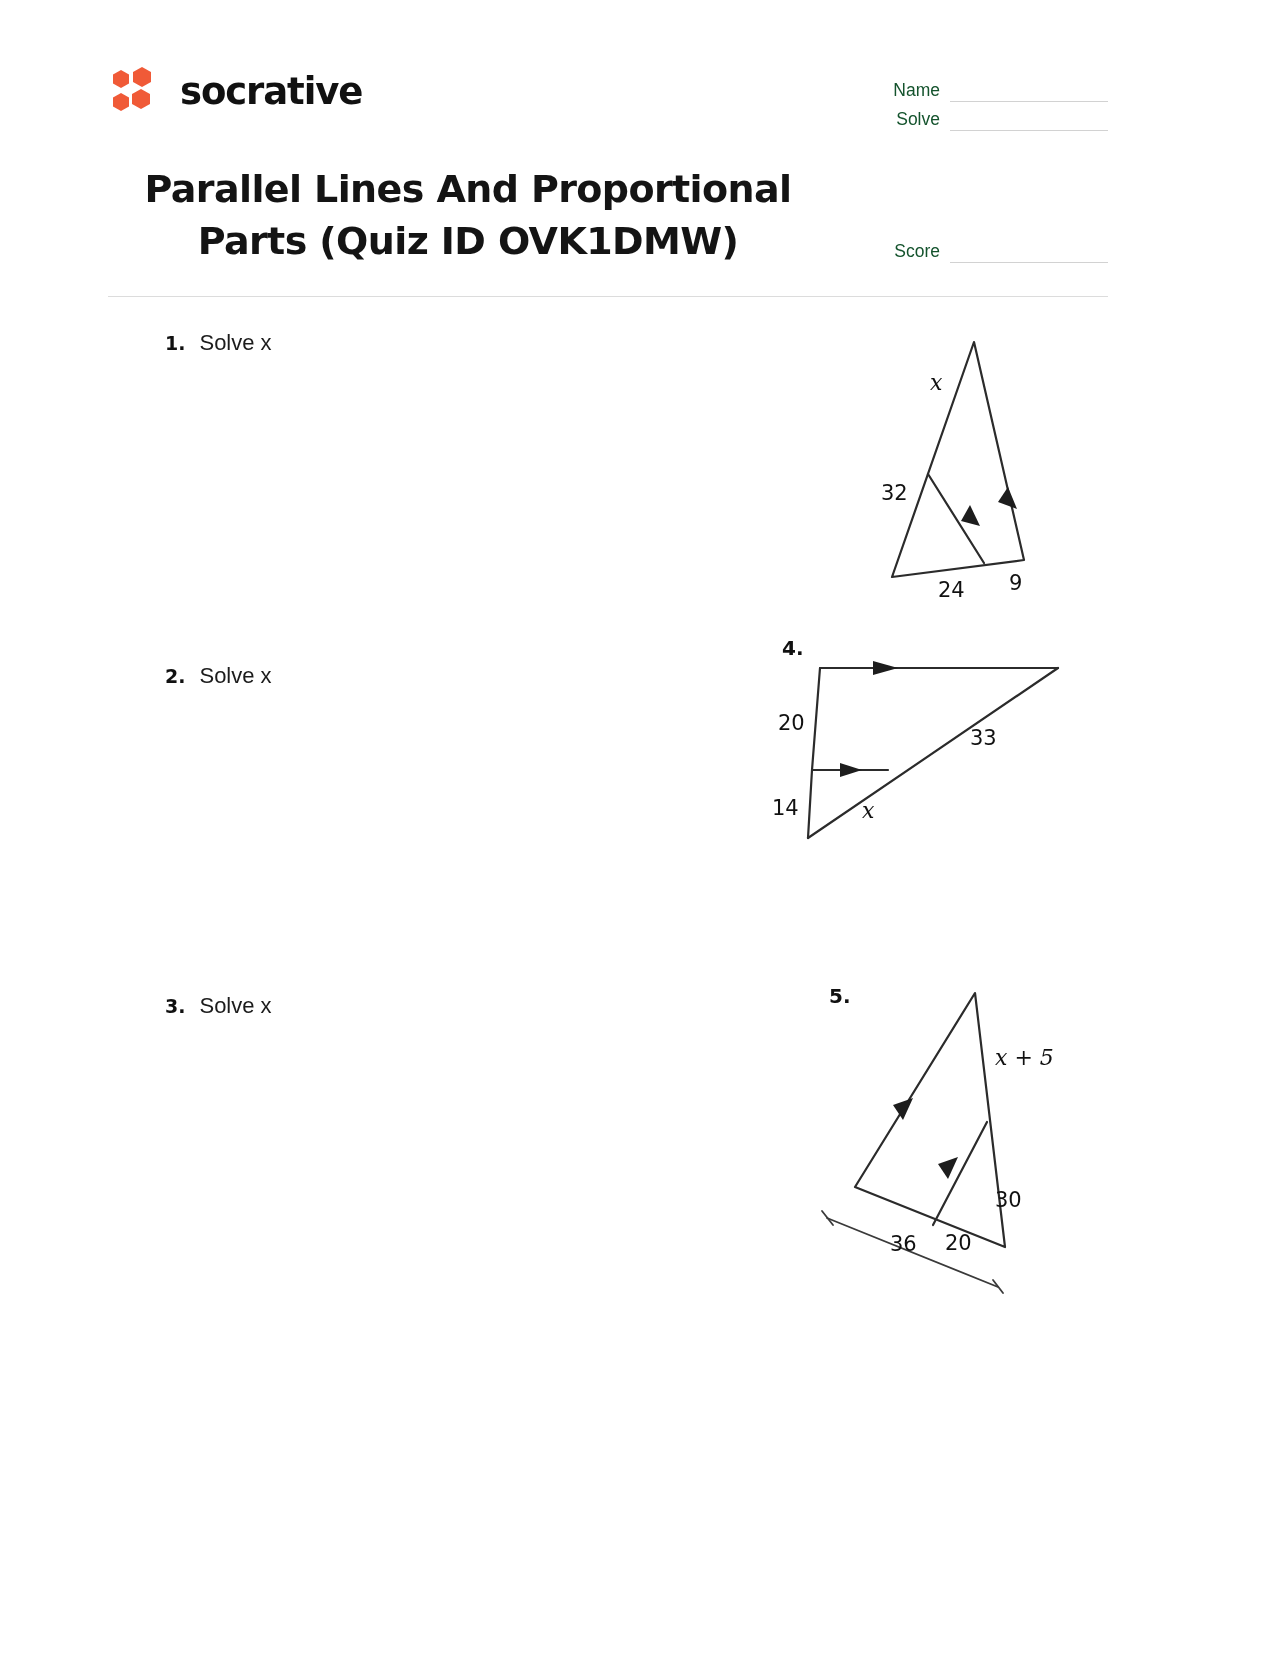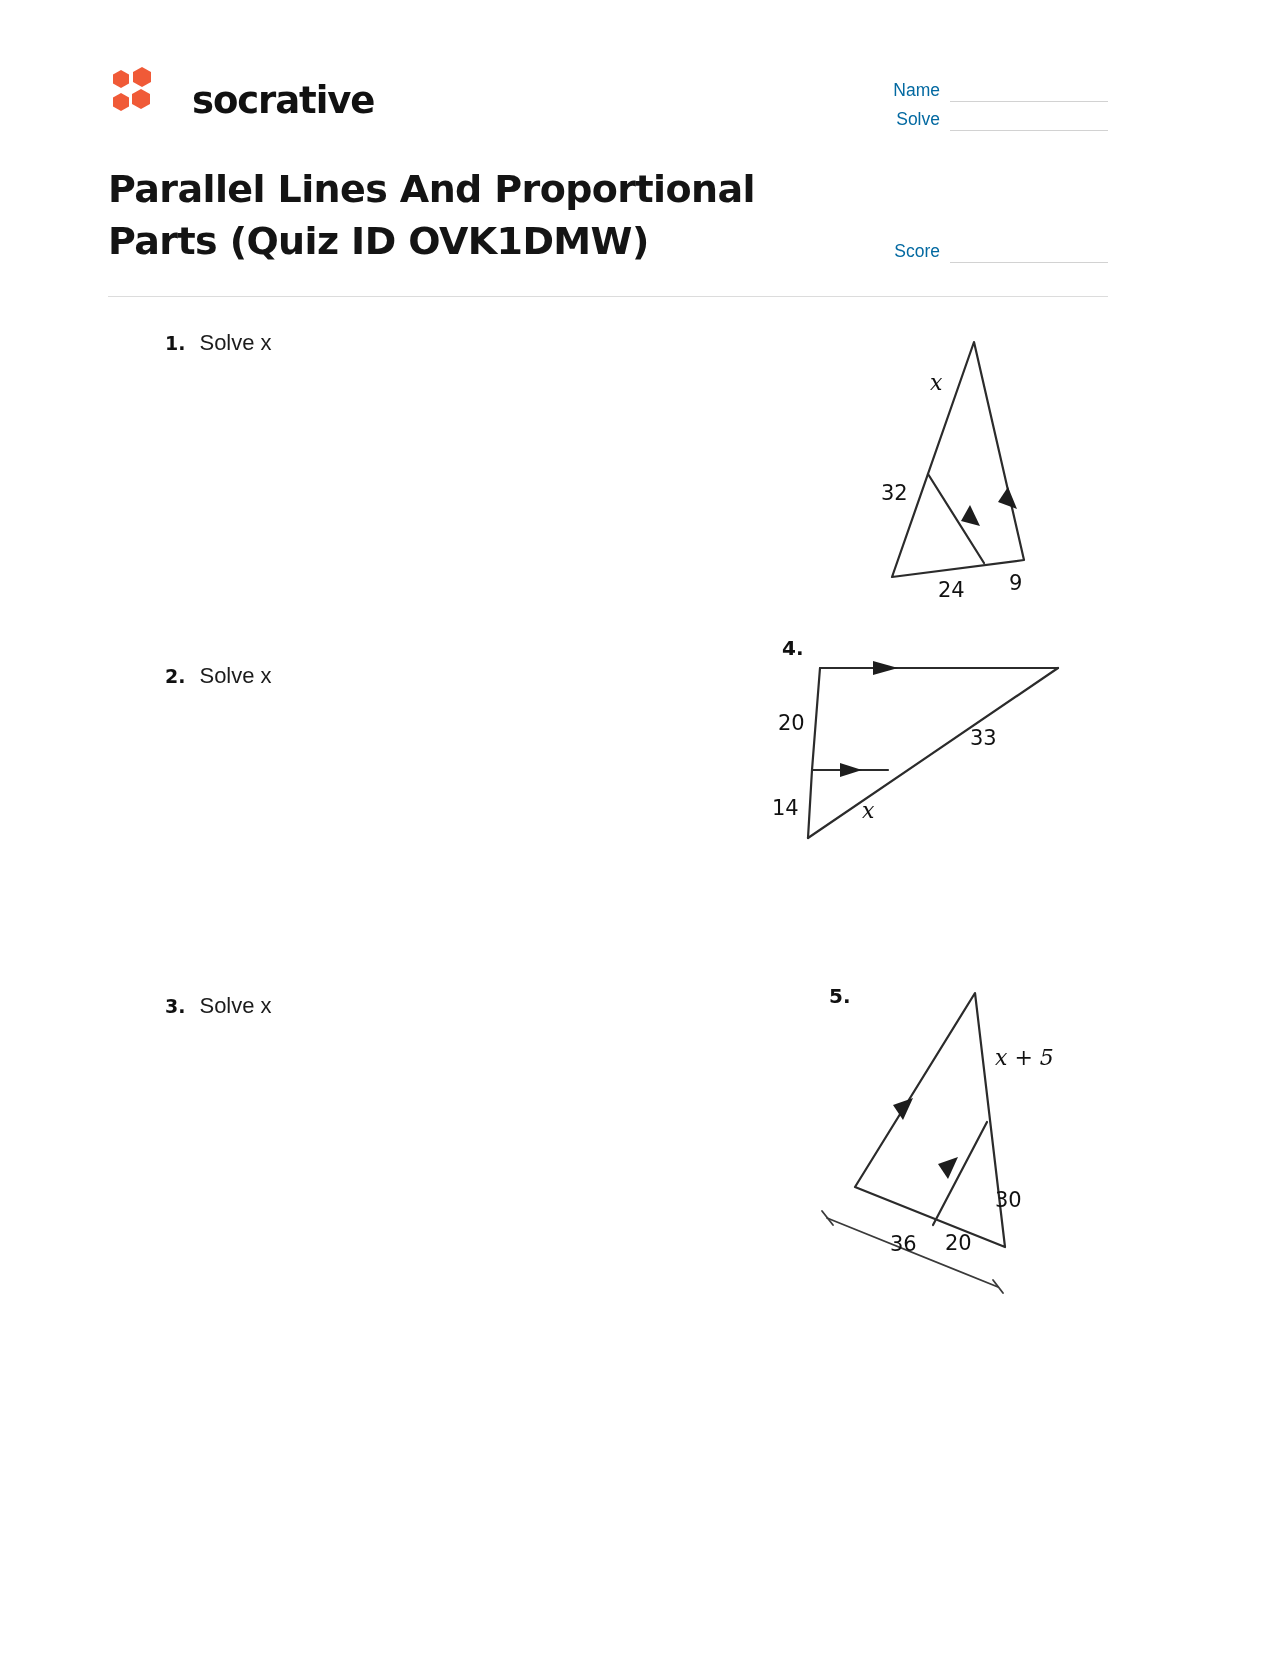--- a/index.html
+++ b/index.html
@@ -30,22 +30,22 @@
     top: 55px;
     width: 1000px;
     height: 220px;
   }
 
   .brand {
     position: absolute;
     left: 0;
     top: 8px;
     display: flex;
-    align-items: flex-end;
-    gap: 26px;
+    align-items: center;
+    gap: 14px;
   }
   .brand-mark {
     width: 58px;
     height: 56px;
     position: relative;
     display: block;
   }
   .brand-word {
     font-family: "DejaVu Sans", sans-serif;
     font-size: 37px;
@@ -59,40 +59,41 @@
     position: absolute;
     left: 0;
     top: 108px;
     width: 720px;
     font-family: "DejaVu Sans", sans-serif;
     font-size: 38px;
     font-weight: 700;
     letter-spacing: -0.6px;
     line-height: 1.38;
     color: #141414;
+    text-align: center;
   }
 
   
   .meta {
     position: absolute;
     left: 760px;
     top: 18px;
     width: 240px;
   }
   .meta-row {
     display: flex;
     align-items: flex-end;
     justify-content: flex-end;
     gap: 10px;
     height: 29px;
   }
   .meta-row.spaced { margin-top: 103px; }
   .meta-label {
     font-size: 17.5px;
-    color: #0369a1;
+    color: #14532d;
     line-height: 1;
     padding-bottom: 3px;
     white-space: nowrap;
   }
   .meta-rule {
     width: 158px;
     border-bottom: 1.5px solid #d2d2d2;
     height: 1px;
   }
 

